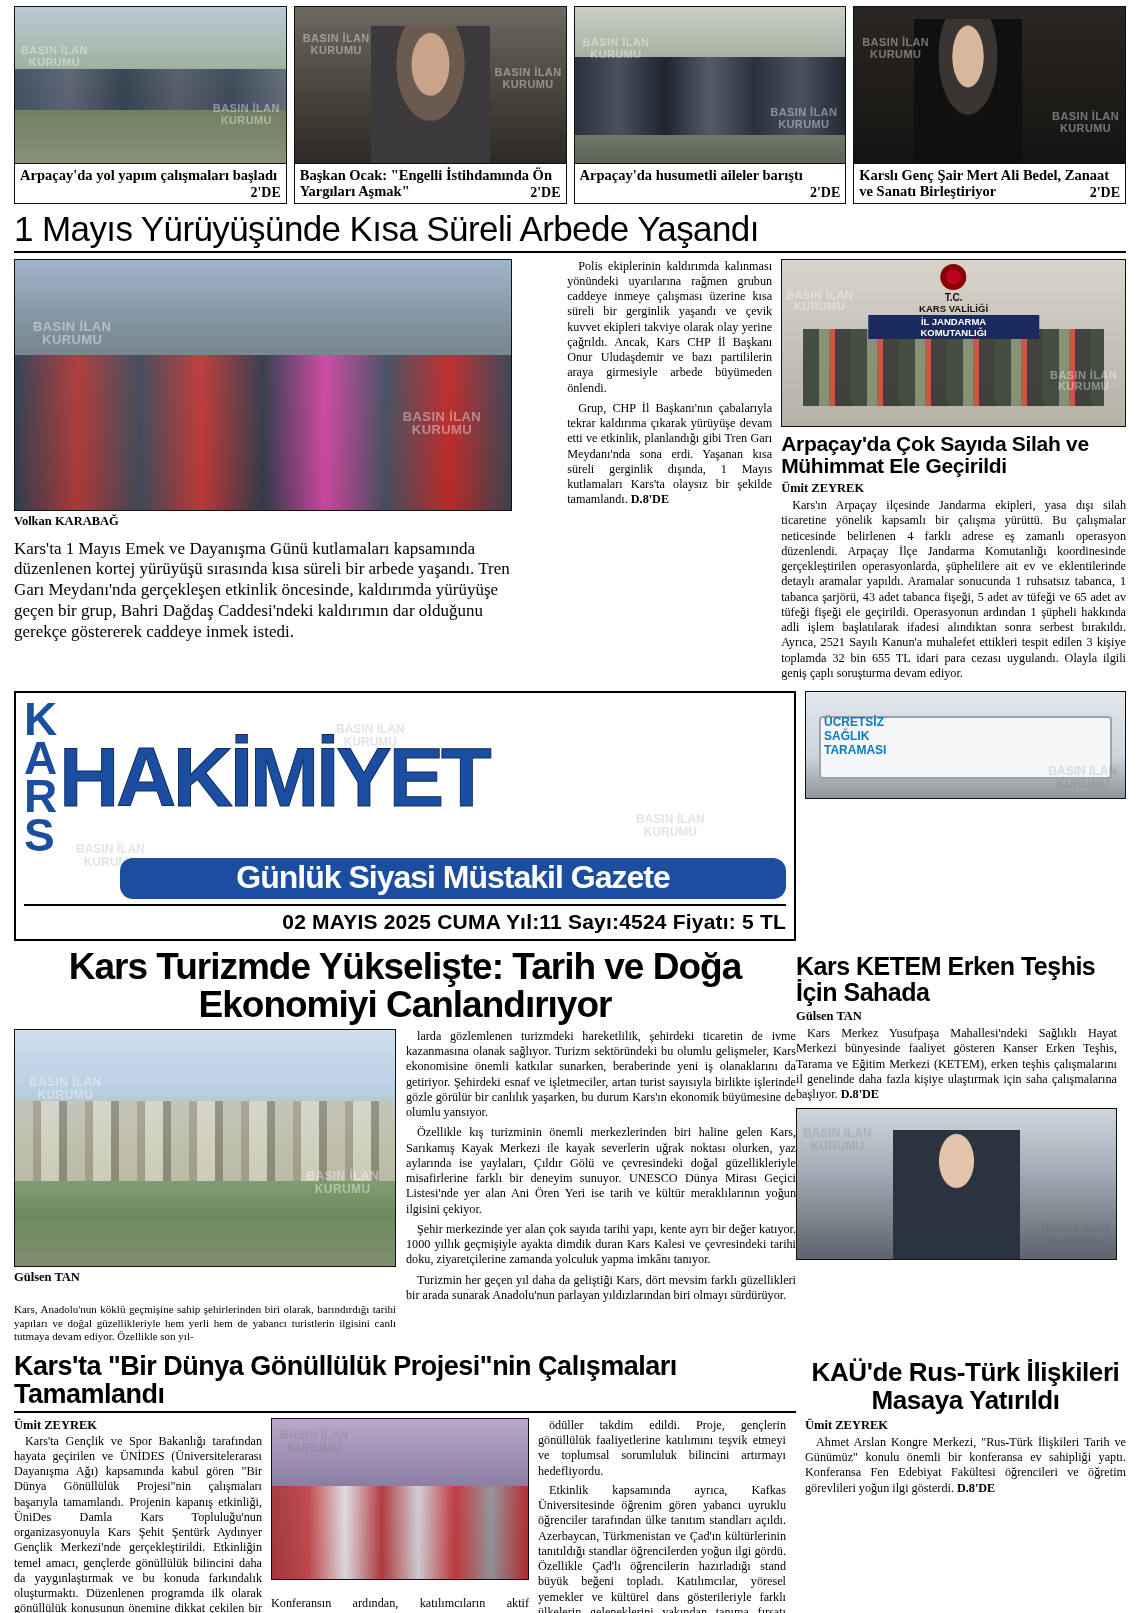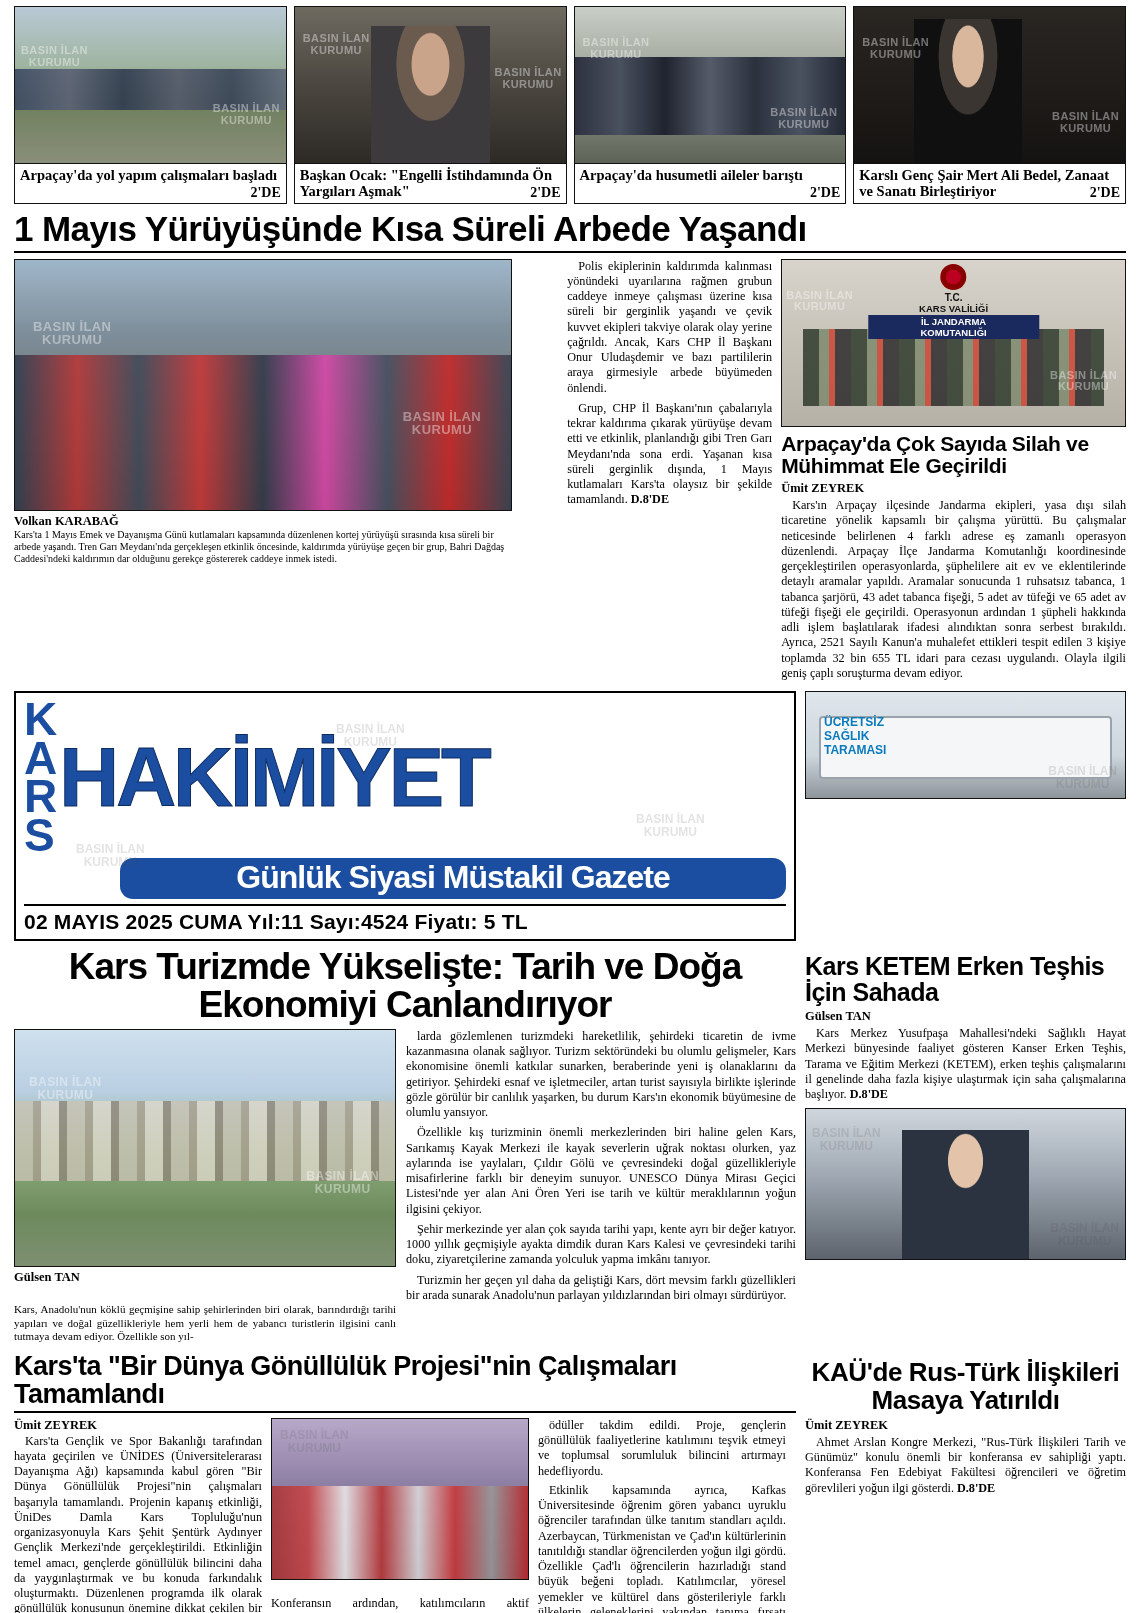--- a/index.html
+++ b/index.html
@@ -52,26 +52,26 @@
 
   
   .wm { position:absolute; color:rgba(255,255,255,.40); font-weight:bold; font-size:11px;
         line-height:1.05; text-align:center; letter-spacing:.4px; pointer-events:none;
         font-family:"Liberation Sans", sans-serif; }
   .wmd { position:absolute; color:rgba(80,80,80,.16); font-weight:bold; font-size:12px;
         line-height:1.05; text-align:center; pointer-events:none; font-family:"Liberation Sans", sans-serif; }
 
   
   .lead { margin-top:7px; }
-  .lead-h { font-family:"Liberation Sans", sans-serif; font-weight:bold; font-size:35px; letter-spacing:-.6px; line-height:1.02; padding-bottom:4px; border-bottom:2px solid #000; }
+  .lead-h { font-family:"Liberation Sans", sans-serif; font-weight:normal; font-size:35px; letter-spacing:-.6px; line-height:1.02; padding-bottom:4px; border-bottom:2px solid #000; }
   .lead-body { display:flex; gap:9px; margin-top:6px; }
   .lead-left { width:520px; }
   .lead-photo { height:252px; border:1px solid #111; position:relative; overflow:hidden; }
   .byline { font-family:"Liberation Serif", serif; font-weight:bold; font-size:12.5px; margin-top:3px; }
-  .lead-cap { display:flex; gap:8px; font-size:10px; line-height:1.22; margin-top:0; }
+  .lead-cap { display:flex; gap:8px; font-size:17px; line-height:1.22; margin-top:10px; }
   .lead-cap > div { flex:1; }
   .lead-mid { width:214px; font-size:12.2px; line-height:1.25; text-align:justify;margin-left:46px; }
   .lead-mid p { margin:0 0 5px 0; text-indent:11px; }
   .rail { width:calc(100% - 520px - 214px - 18px); }
 
   
   .rail-photo { height:168px; border:1px solid #111; position:relative; overflow:hidden; background:#cfcabf; }
   .jandarma { position:absolute; top:4px; left:50%; transform:translateX(-50%); text-align:center; font-family:"Liberation Sans", sans-serif; font-size:9.5px; font-weight:bold; color:#111; }
   .jandarma .t1 { font-size:10px; }
   .jandarma .emblem { width:26px; height:26px; margin:0 auto 2px auto; background:radial-gradient(circle,#b02 0 40%,#800 41% 100%); border-radius:50%; }
@@ -83,25 +83,25 @@
   
   .mast-wrap { display:flex; gap:9px; margin-top:6px; align-items:flex-start; }
   .mast { width:782px; border:2px solid #000; padding:7px 8px 5px 8px; position:relative; background:#fff; }
   .mast-top { display:flex; align-items:center; }
   .kars-v { font-family:"Liberation Sans", sans-serif; font-weight:bold; font-size:46px; color:#1b4ea0; line-height:.84;
             letter-spacing:-2px; margin-right:4px; }
   .mast-title { font-family:"Liberation Sans", sans-serif; font-weight:bold; font-size:83px; line-height:.86;
                 color:#1b4ea0; letter-spacing:-3px; -webkit-text-stroke:1px #0d2a5e; }
   .mast-sub { margin-top:3px; background:#1b4ea0; color:#fff; font-family:"Liberation Sans", sans-serif; font-weight:bold;
               font-size:32px; text-align:center; letter-spacing:-1px; padding:1px 0 3px 0; margin-left:96px;border-radius:13px; }
-  .mast-info { margin-top:5px; border-top:2px solid #000; text-align:left; font-family:"Liberation Sans", sans-serif;
+  .mast-info { margin-top:5px; border-top:2px solid #000; text-align:right; font-family:"Liberation Sans", sans-serif;
                font-weight:bold; font-size:21px; padding-top:4px; letter-spacing:.2px; }
 
   
-  .second { display:flex; gap:9px; margin-top:7px; }
+  .second { display:flex; margin-top:7px; }
   .second-main { width:782px; }
   .second-h { font-family:"Liberation Sans", sans-serif; font-weight:bold; font-size:37px; line-height:1.03;
               text-align:center; letter-spacing:-1px; }
   .second-body { display:flex; gap:10px; margin-top:5px; }
   .second-left { width:382px; }
   .second-photo { height:238px; border:1px solid #111; position:relative; overflow:hidden; }
   .second-cap { font-size:11px; line-height:1.24; text-align:justify; margin-top:18px; }
   .second-right { flex:1; font-size:12.2px; line-height:1.25; text-align:justify; }
   .second-right p { margin:0 0 5px 0; text-indent:11px; }
 

